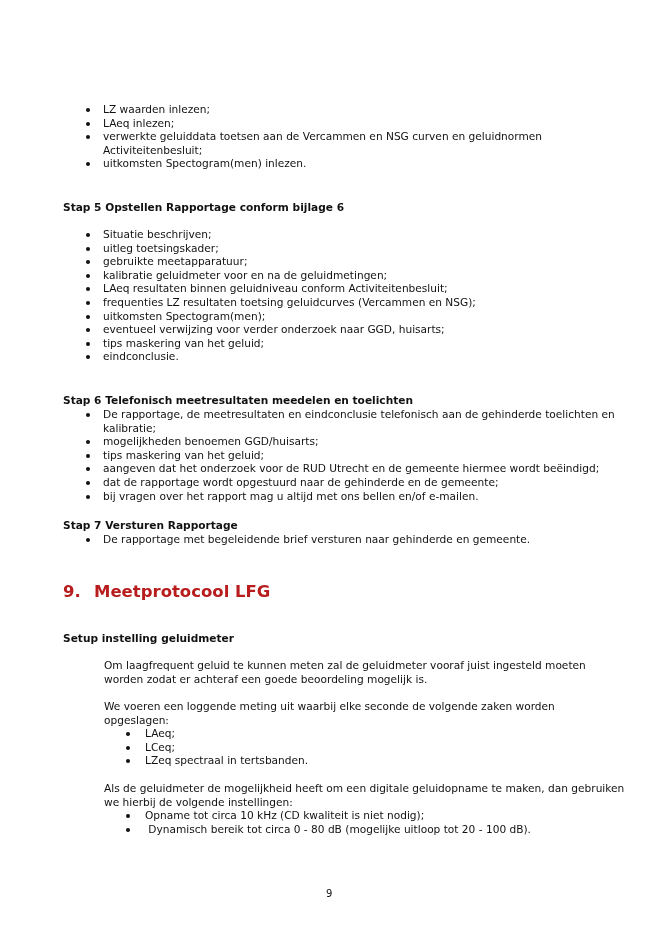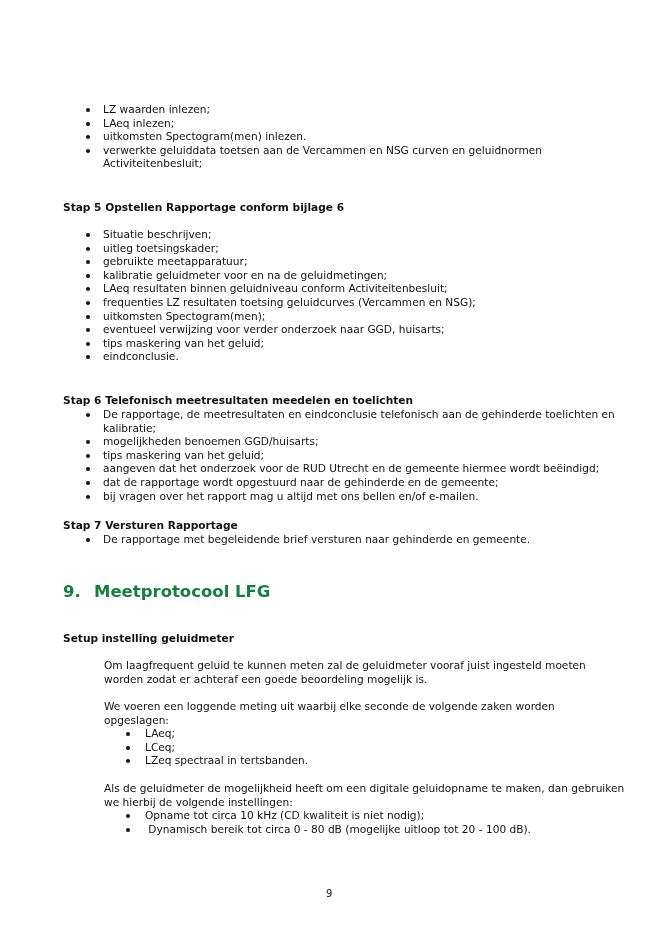--- a/index.html
+++ b/index.html
@@ -11,36 +11,36 @@
     .abs { position: absolute; white-space: nowrap; }
     .bullet-list { position: absolute; margin: 0; padding: 0; list-style: none; }
     .bullet-list li { position: relative; line-height: 13.6px; white-space: nowrap; }
     .bullet-list li .dot {
       position: absolute; width: 4px; height: 4px; border-radius: 50%;
       background: #111; top: 5px;
     }
     .bold { font-weight: bold; }
     .h1 {
       position: absolute; left: 63px; top: 582px;
-      font-size: 16.5px; font-weight: bold; color: #15803d; white-space: nowrap;
+      font-size: 16.5px; font-weight: bold; color: #b91c1c; white-space: nowrap;
     }
     .h1 .num { display: inline-block; width: 31px; }
     .para { position: absolute; line-height: 13.6px; white-space: nowrap; }
     .pagenum { position: absolute; left: 326px; top: 888px; font-size: 10px; }
   </style>
 </head>
 <body>
 
 <div class="page">
 
   <ul class="bullet-list" style="left:86px; top:103px;">
     <li style="padding-left:17px;"><span class="dot" style="left:0"></span><span>LZ waarden inlezen;</span></li>
     <li style="padding-left:17px;"><span class="dot" style="left:0"></span><span>LAeq inlezen;</span></li>
+    <li style="padding-left:17px;"><span class="dot" style="left:0"></span><span>verwerkte geluiddata toetsen aan de Vercammen en NSG curven en geluidnormen</span><br><span>Activiteitenbesluit;</span></li>
     <li style="padding-left:17px;"><span class="dot" style="left:0"></span><span>uitkomsten Spectogram(men) inlezen.</span></li>
-    <li style="padding-left:17px;"><span class="dot" style="left:0"></span><span>verwerkte geluiddata toetsen aan de Vercammen en NSG curven en geluidnormen</span><br><span>Activiteitenbesluit;</span></li>
   </ul>
 
   <div class="abs bold" style="left:63px; top:201px;">Stap 5 Opstellen Rapportage conform bijlage 6</div>
   <ul class="bullet-list" style="left:86px; top:228px;">
     <li style="padding-left:17px;"><span class="dot" style="left:0"></span><span>Situatie beschrijven;</span></li>
     <li style="padding-left:17px;"><span class="dot" style="left:0"></span><span>uitleg toetsingskader;</span></li>
     <li style="padding-left:17px;"><span class="dot" style="left:0"></span><span>gebruikte meetapparatuur;</span></li>
     <li style="padding-left:17px;"><span class="dot" style="left:0"></span><span>kalibratie geluidmeter voor en na de geluidmetingen;</span></li>
     <li style="padding-left:17px;"><span class="dot" style="left:0"></span><span>LAeq resultaten binnen geluidniveau conform Activiteitenbesluit;</span></li>
     <li style="padding-left:17px;"><span class="dot" style="left:0"></span><span>frequenties LZ resultaten toetsing geluidcurves (Vercammen en NSG);</span></li>

